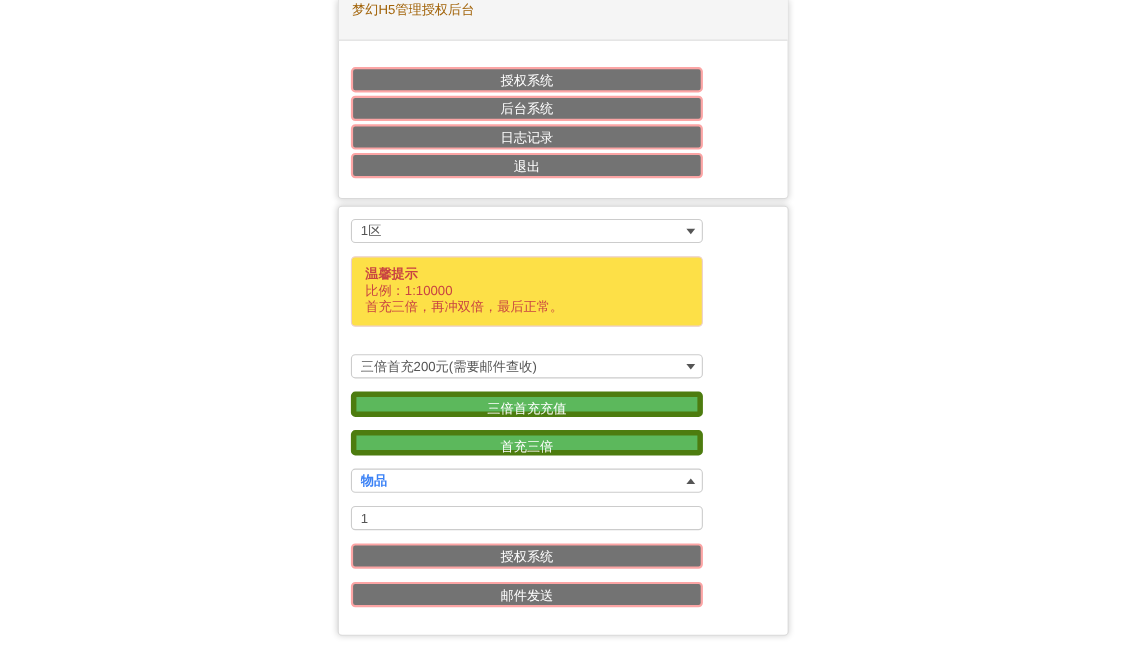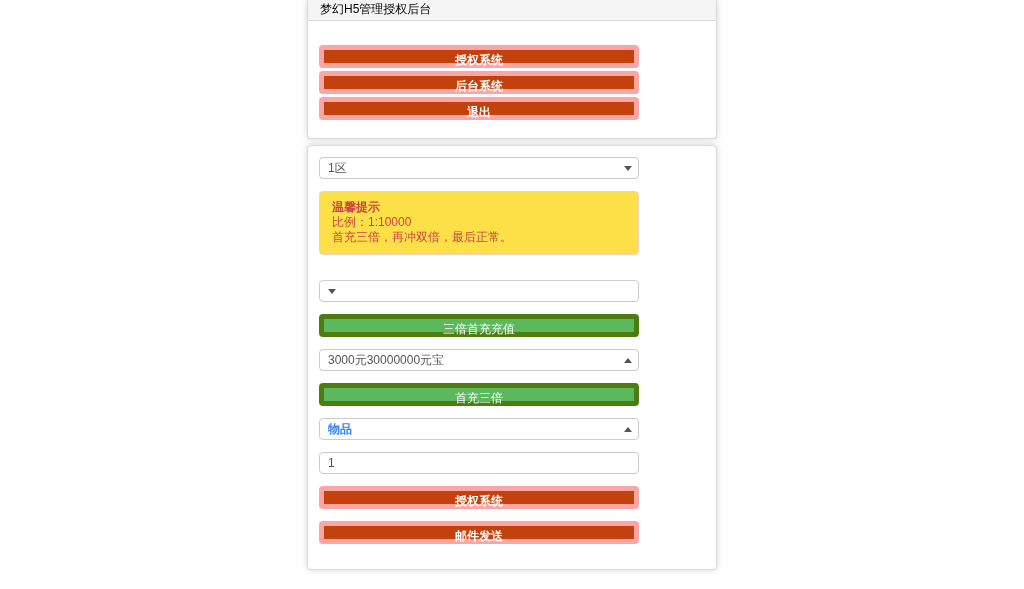--- a/index.html
+++ b/index.html
@@ -21,41 +21,41 @@
   }
   .panel-nav {
     border-top: none;
     border-top-left-radius: 0;
     border-top-right-radius: 0;
     margin-bottom: 6px;
   }
   .panel-heading {
     background: #f5f5f5;
     border-bottom: 1px solid #dddddd;
-    padding: 3px 12px 4px;
-    color: #000000;
+    padding: 3px 12px 20px;
+    color: #a16207;
     line-height: 13px;
   }
   .panel-nav .panel-body { padding: 24px 11px 18px; }
   .panel-form { padding-bottom: 2px; }
   .panel-form .panel-body { padding: 11px; }
 
   .btn {
     display: block;
     width: 320px; height: 23px;
     padding: 0;
     border-radius: 4px;
     color: #fff;
     font-size: 12px;
     font-family: inherit;
     text-align: center;
     line-height: 20px;
     cursor: pointer;
   }
-  .btn-danger  { background: #c2410c; border: 5px solid #fca5a5; font-weight: bold; }
+  .btn-danger  { background: #737373; border: 2px solid #fca5a5; }
   .btn-success { background: #5cb85c; border: 5px solid #4d7c0f; }
   .panel-nav .btn { margin-bottom: 3px; }
   .panel-nav .btn:last-child { margin-bottom: 0; }
 
   .panel-form .btn,
   .panel-form .select,
   .panel-form .text-input { margin-bottom: 12px; }
 
   .select {
     width: 320px; height: 22px;
@@ -114,49 +114,47 @@
 
 <div class="page">
 
   <div class="panel panel-nav">
     <div class="panel-heading">
       <span>梦幻H5管理授权后台</span>
     </div>
     <div class="panel-body">
       <button class="btn btn-danger">授权系统</button>
       <button class="btn btn-danger">后台系统</button>
+      <button class="btn btn-danger">日志记录</button>
       <button class="btn btn-danger">退出</button>
     </div>
   </div>
 
   <div class="panel panel-form">
     <div class="panel-body">
 
       <div class="select">
         <span class="select-text">1区</span>
         <span class="caret-down"></span>
       </div>
 
       <div class="alert">
         <div class="alert-title">温馨提示</div>
         <div>比例：1:10000</div>
         <div>首充三倍，再冲双倍，最后正常。</div>
       </div>
 
 
       <div class="select">
+        <span class="select-text">三倍首充200元(需要邮件查收)</span>
         <span class="caret-down"></span>
       </div>
 
       <button class="btn btn-success">三倍首充充值</button>
 
-      <div class="select">
-        <span class="select-text">3000元30000000元宝</span>
-        <span class="caret-up"></span>
-      </div>
 
       <button class="btn btn-success">首充三倍</button>
 
       <div class="select">
         <span class="select-text placeholder">物品</span>
         <span class="caret-up"></span>
       </div>
 
       <input class="text-input" type="text" value="1" style="">
 

